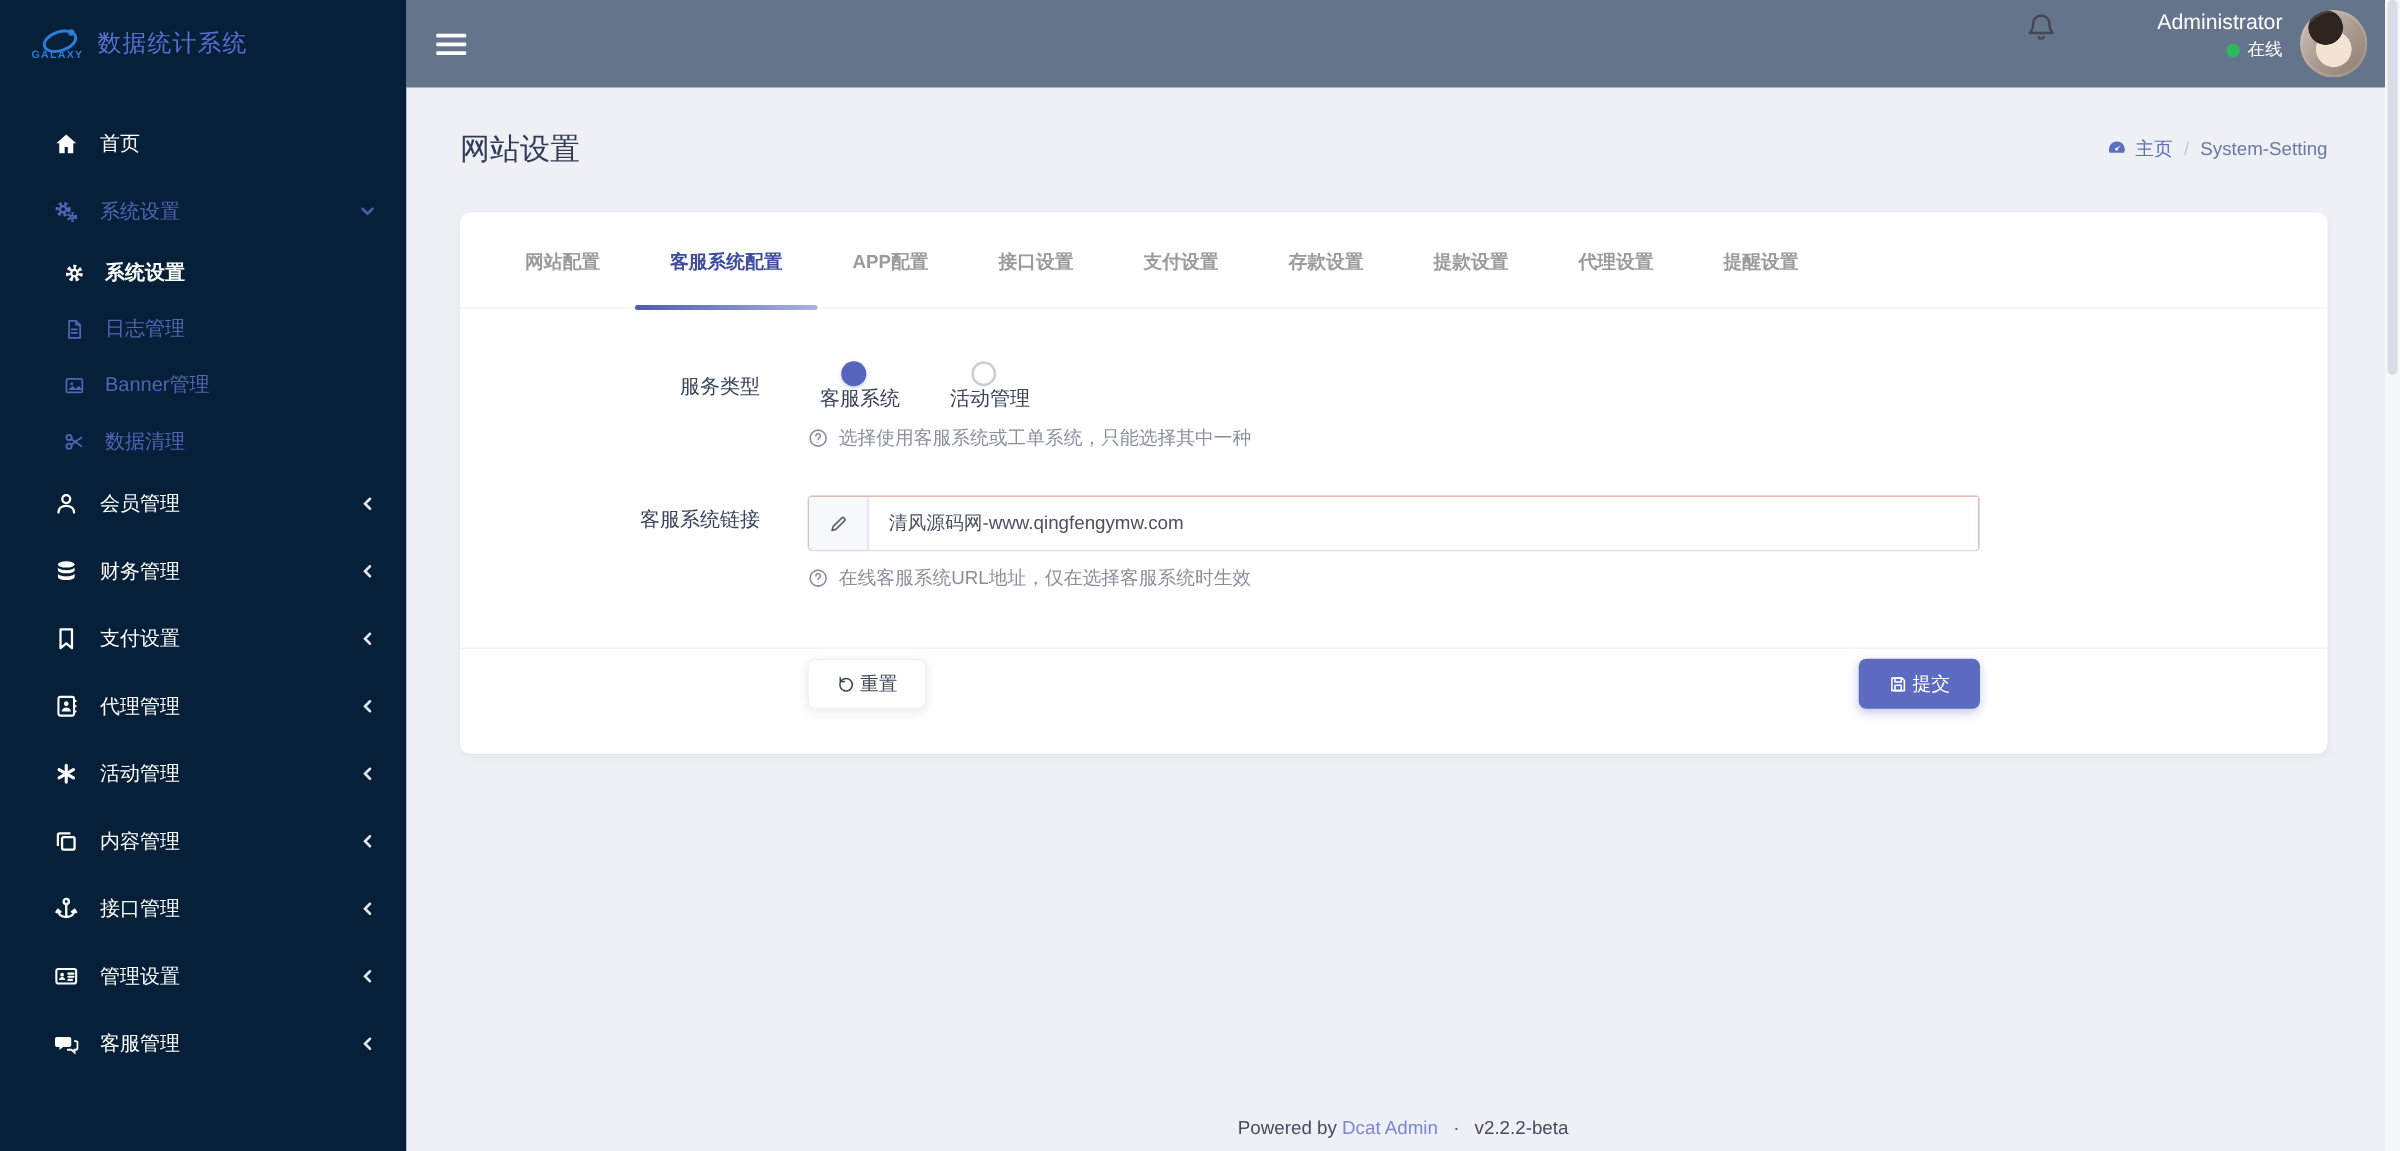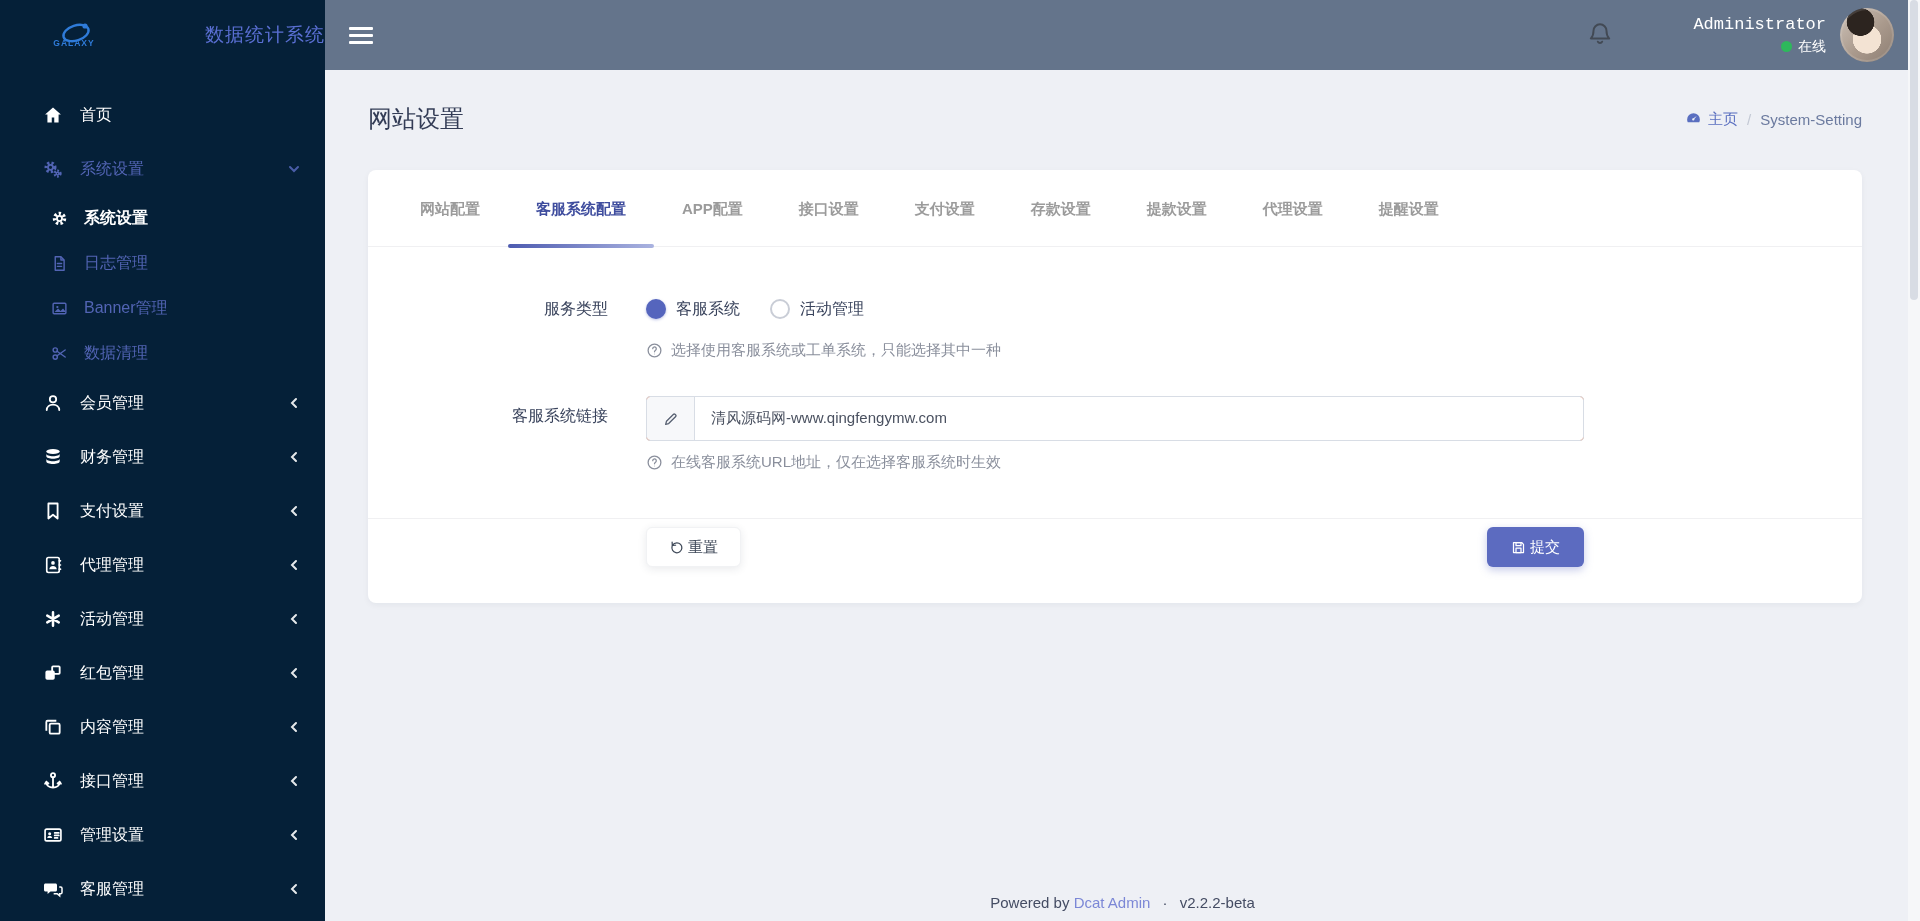--- a/index.html
+++ b/index.html
@@ -8,21 +8,21 @@
     font-family:"Liberation Sans","DejaVu Sans",sans-serif;
     background:#eef0f5;
     position:relative;
   }
   
   .sidebar {
     position:absolute; left:0; top:0; width:325px; height:921px;
     background:#052038; z-index:5; overflow:hidden;
   }
   .brand {
-    height:70px; display:flex; align-items:center; padding-left:52px;justify-content:space-between;
+    height:70px; display:flex; align-items:center; padding-left:24px;
   }
   .brand .logo-mark { width:44px; height:34px; flex:0 0 auto; }
   .brand .brand-title {
     margin-left:10px; font-size:19px; letter-spacing:1px; color:#5a6fd3; font-weight:400;
   }
   .menu { padding-top:18px; }
   .menu-item {
     height:54px; display:flex; align-items:center;
     padding:0 24px 0 42px; color:#fff; font-size:16px; cursor:pointer;
   }
@@ -35,21 +35,21 @@
   .submenu .menu-item .mi-icon { width:18px; margin-right:16px; }
   .submenu .menu-item .mi-icon svg { width:17px; height:17px; }
   .submenu .menu-item.active { color:#fff; font-weight:bold; }
   
   .header {
     position:absolute; left:325px; top:0; right:0; height:70px;
     background:#64748b; display:flex; align-items:center; z-index:4;
   }
   .hamburger { margin-left:24px; width:24px; cursor:pointer; }
   .hamburger span { display:block; height:3px; background:#fff; margin:4px 0; border-radius:1px; }
-  .header-right { margin-left:auto; display:flex; align-items:center;font-family:Liberation Mono, monospace; }
+  .header-right { margin-left:auto; display:flex; align-items:flex-start; }
   .bell-btn { width:30px; height:30px; margin-right:76px; cursor:pointer; color:rgba(25,22,18,.45); }
   .bell-btn svg { width:26px; height:26px; }
   .user-block { text-align:right; margin-right:14px; color:#fff; }
   .user-name { font-size:17px; line-height:20px; }
   .user-status { font-size:14px; margin-top:3px; display:flex; align-items:center; justify-content:flex-end; gap:6px; }
   .online-dot { width:11px; height:11px; border-radius:50%; background:#2eb85c; display:inline-block; }
   .avatar {
     width:54px; height:54px; border-radius:50%; margin-right:26px; cursor:pointer;
     background:
       radial-gradient(circle at 38% 26%, #2c241f 0 26%, transparent 27%),
@@ -86,21 +86,21 @@
   }
   .form-area { padding:42px 40px 0 0; }
   .form-row { display:flex; margin-bottom:36px; }
   .form-label {
     width:240px; flex:0 0 auto; text-align:right; font-size:16px; color:#39435c;
     padding-top:10px;
     padding-left:33px;
   }
   .form-control-col { margin-left:38px; width:938px; }
   .radio-line { display:flex; align-items:center; height:40px; }
-  .radio-opt { display:flex; align-items:center; margin-right:30px; cursor:pointer; }
+  .radio-opt { display:flex; align-items:center; margin-right:30px; cursor:pointer;flex-direction:column; }
   .radio-circle { width:20px; height:20px; border-radius:50%; border:2px solid #c9cdd6; background:#fff; }
   .radio-opt.selected .radio-circle { border:none; background:#5565bd; box-shadow:0 1px 3px rgba(85,101,189,.4); }
   .radio-opt .radio-label { margin-left:10px; font-size:16px; color:#39435c; }
   .help-line { display:flex; align-items:center; gap:8px; margin-top:12px; color:#8a8f9c; font-size:15px; }
   .help-line svg { width:17px; height:17px; flex:0 0 auto; }
   .input-group { display:flex; width:938px; height:45px; border:1px solid #d8dde5; border-radius:4px; overflow:hidden; background:#c2410c; }
   .input-prepend {
     width:48px; flex:0 0 auto; background:#f7f8fa; border-right:1px solid #d8dde5;
     display:flex; align-items:center; justify-content:center; color:#596273;
   }
@@ -288,34 +288,20 @@
           </svg>
       </span>
       <span class="mi-label">活动管理</span>
       <span class="chev">
         <svg viewBox="0 0 14 14" fill="none" stroke="currentColor" stroke-width="2" stroke-linecap="round">
             <polyline points="9,3 5,7 9,11"></polyline>
           </svg>
       </span>
     </div>
 
-    <div class="menu-item">
-      <span class="mi-icon">
-        <svg viewBox="0 0 24 24" fill="none" stroke="currentColor" stroke-width="2.2" stroke-linejoin="round">
-            <rect x="4" y="10" width="9" height="9" rx="1" fill="currentColor"></rect>
-            <rect x="11" y="4" width="9" height="9" rx="1"></rect>
-          </svg>
-      </span>
-      <span class="mi-label">红包管理</span>
-      <span class="chev">
-        <svg viewBox="0 0 14 14" fill="none" stroke="currentColor" stroke-width="2" stroke-linecap="round">
-            <polyline points="9,3 5,7 9,11"></polyline>
-          </svg>
-      </span>
-    </div>
 
     <div class="menu-item">
       <span class="mi-icon">
         <svg viewBox="0 0 24 24" fill="none" stroke="currentColor" stroke-width="2.2" stroke-linejoin="round">
             <rect x="8" y="8" width="12" height="12" rx="1.5"></rect>
             <path d="M16 4.5H5.5A1.5 1.5 0 004 6v10.5"></path>
           </svg>
       </span>
       <span class="mi-label">内容管理</span>
       <span class="chev">

